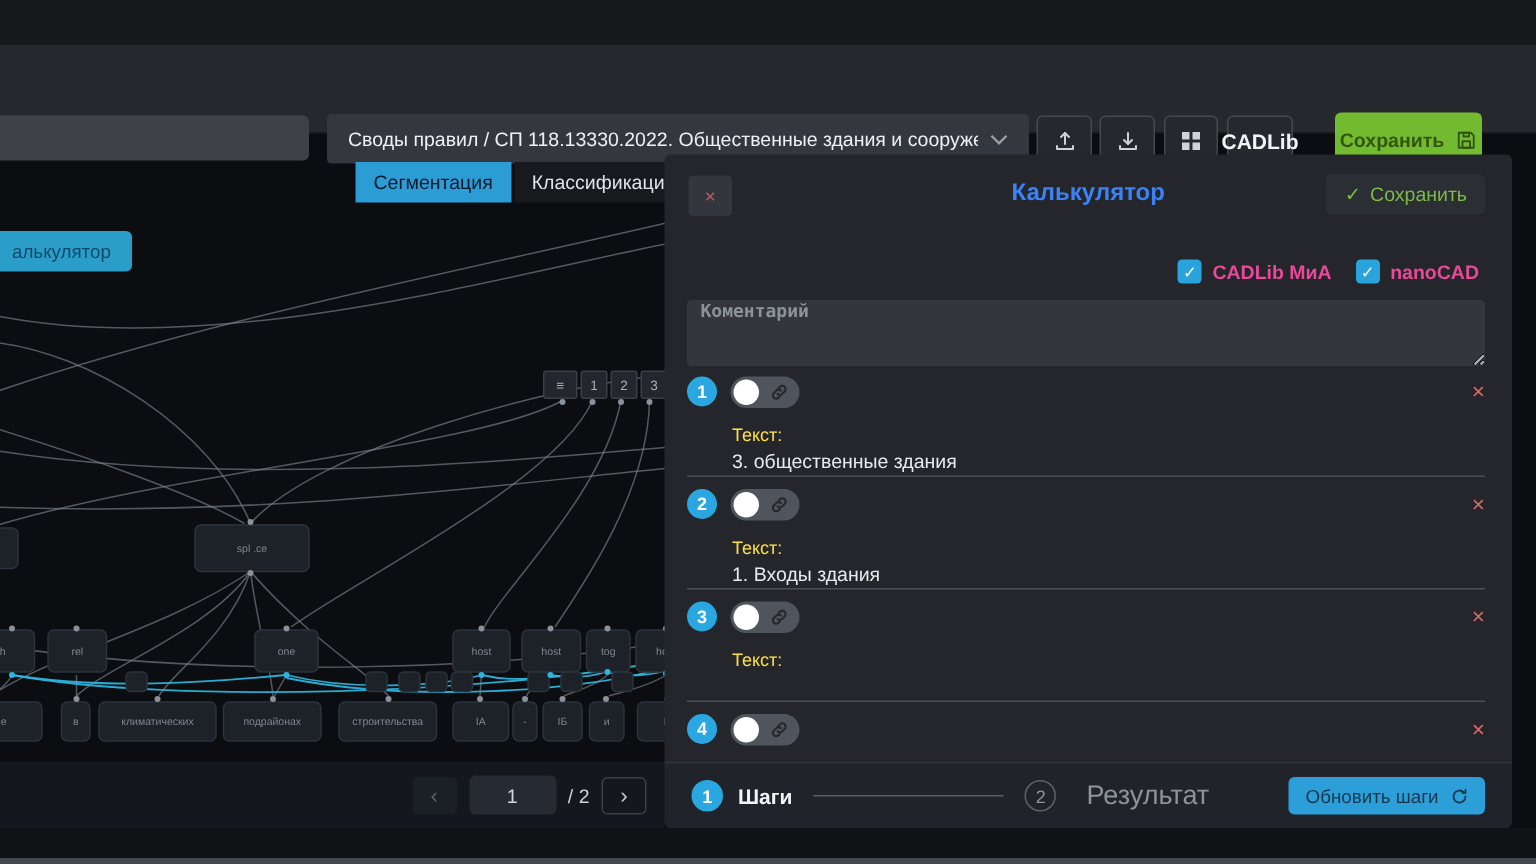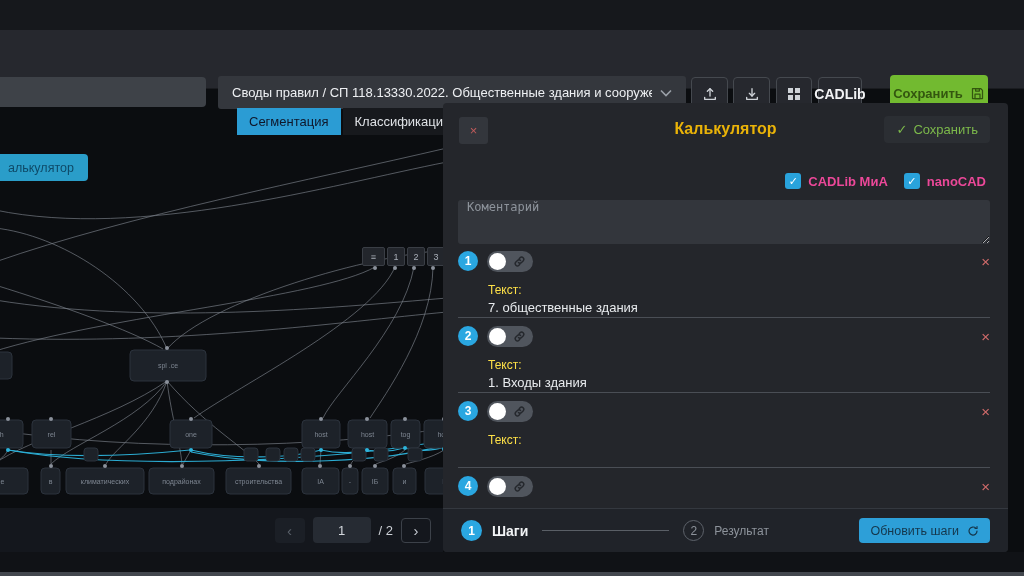--- a/index.html
+++ b/index.html
@@ -32,44 +32,44 @@
   .pg-btn { width:30px; height:25px; border-radius:4px; display:flex; align-items:center; justify-content:center; font-size:15px; cursor:pointer; }
   .pg-prev { background:#1b1f26; color:#596069; border:none; }
   .pg-next { background:transparent; color:#c6cbd2; border:1px solid #3c4149; }
   .pg-input { width:58px; height:26px; background:#262b33; border:none; border-radius:4px; color:#d3d7dc; text-align:center; font-size:13px; outline:none; }
   .pg-total { color:#cdd1d7; font-size:13px; }
   .bottom-strip { position:absolute; left:0; top:552px; width:1024px; height:24px; background:#101216; }
   .bottom-line { position:absolute; left:0; top:572px; width:1024px; height:4px; background:#43474e; }
   
   .panel { position:absolute; left:443px; top:103px; width:565px; height:449px; background:#24262b; border-radius:4px; z-index:5; }
   .panel-close { position:absolute; left:16px; top:14px; width:29px; height:27px; background:#33363c; border:none; border-radius:3px; color:#c05b5b; font-size:13px; display:flex; align-items:center; justify-content:center; cursor:pointer; }
-  .panel-title { position:absolute; left:0; top:17px; width:100%; text-align:center; font-size:16px; font-weight:bold; color:#eab308; }
+  .panel-title { position:absolute; left:0; top:17px; width:100%; text-align:center; font-size:16px; font-weight:bold; color:#3b82f6; }
   .panel-save { position:absolute; right:18px; top:13px; height:27px; padding:0 12px; background:#2b2e33; border:none; border-radius:4px; color:#7cb94b; font-size:13px; display:flex; align-items:center; gap:6px; cursor:pointer; }
   .cb-row { position:absolute; right:22px; top:70px; display:flex; align-items:center; gap:16px; }
   .cb-item { display:flex; align-items:center; gap:7px; cursor:pointer; }
   .cb-box { width:16px; height:16px; background:#29a3dc; border-radius:3px; color:#fff; font-size:11px; display:flex; align-items:center; justify-content:center; }
   .cb-label { font-size:13px; font-weight:bold; color:#ec4899; }
-  .comment { position:absolute; left:15px; top:97px; width:532px; height:44px; background:#33363c; border:none; border-radius:3px; resize:vertical; color:#0ea5e9; font-size:12px; padding:0 9px; outline:none; }
+  .comment { position:absolute; left:15px; top:97px; width:532px; height:44px; background:#33363c; border:none; border-radius:3px; resize:vertical; color:#0ea5e9; font-size:12px; padding:0 9px; outline:none;font-weight:bold; }
   .comment::placeholder { color:#8d939b; }
   .step { position:absolute; left:15px; width:532px; }
   .step-head { display:flex; align-items:center; height:24px; }
   .badge { width:20px; height:20px; border-radius:50%; background:#2aa7e1; color:#fff; font-size:12px; font-weight:bold; display:flex; align-items:center; justify-content:center; }
   .toggle { position:relative; margin-left:9px; width:46px; height:21px; background:#50555d; border-radius:11px; display:flex; align-items:center; cursor:pointer; }
   .knob { position:absolute; left:2px; top:2px; width:17px; height:17px; background:#fff; border-radius:50%; }
   .chain { position:absolute; right:7px; top:4px; }
   .row-close { margin-left:auto; color:#d16b6b; font-size:15px; cursor:pointer; line-height:1; }
   .step-label { margin:10px 0 3px 30px; font-size:12px; color:#fde047; }
   .step-text  { margin-left:30px; font-size:13px; color:#e8ebee; }
   .divider { position:absolute; left:15px; width:532px; height:1px; background:#4a4e55; }
   .panel-footer { position:absolute; left:0; top:405px; width:565px; height:44px; background:#202329; border-top:1px solid #34383f; border-radius:0 0 4px 4px; display:flex; align-items:center; padding:0 18px; }
   .ftr-circle1 { width:21px; height:21px; border-radius:50%; background:#2aa7e1; color:#fff; font-size:12px; font-weight:bold; display:flex; align-items:center; justify-content:center; }
   .ftr-label1 { margin-left:10px; font-size:14px; font-weight:bold; color:#f2f4f6; }
   .ftr-line { flex:0 0 127px; height:1px; background:#5a5f66; margin:0 14px; }
   .ftr-circle2 { width:21px; height:21px; border-radius:50%; border:1px solid #5d626a; color:#8d939b; font-size:12px; display:flex; align-items:center; justify-content:center; }
-  .ftr-label2 { margin-left:10px; font-size:12px; color:#8d939b;text-align:center; }
+  .ftr-label2 { margin-left:20px; font-size:18px; color:#8d939b;text-align:center; }
   .btn-update { margin-left:auto; height:25px; padding:0 11px; background:#2d9fd8; border:none; border-radius:4px; color:#15374c; font-size:12.5px; display:flex; align-items:center; gap:8px; cursor:pointer; }
 </style>
 </head>
 <body>
 
 <div class="screen">
 
   <div class="titlebar"></div>
 
   <div class="toolbar">
@@ -270,21 +270,21 @@
         <span class="toggle">
           <span class="knob"></span>
           <svg class="chain" width="13" height="13" viewBox="0 0 24 24" fill="none" stroke="#24272c" stroke-width="2.6" stroke-linecap="round">
             <path d="M10 14a4 4 0 0 0 5.7 0l3-3a4 4 0 0 0-5.7-5.7l-1.6 1.6"></path>
             <path d="M14 10a4 4 0 0 0-5.7 0l-3 3a4 4 0 0 0 5.7 5.7l1.6-1.6"></path>
           </svg>
         </span>
         <span class="row-close">×</span>
       </div>
       <div class="step-label">Текст:</div>
-      <div class="step-text">7. общественные здания</div>
+      <div class="step-text">3. общественные здания</div>
     </div>
     <div class="divider" style="top:214px"></div>
 
     <div class="step" style="top:221px">
       <div class="step-head">
         <span class="badge">2</span>
         <span class="toggle">
           <span class="knob"></span>
           <svg class="chain" width="13" height="13" viewBox="0 0 24 24" fill="none" stroke="#24272c" stroke-width="2.6" stroke-linecap="round">
             <path d="M10 14a4 4 0 0 0 5.7 0l3-3a4 4 0 0 0-5.7-5.7l-1.6 1.6"></path>

